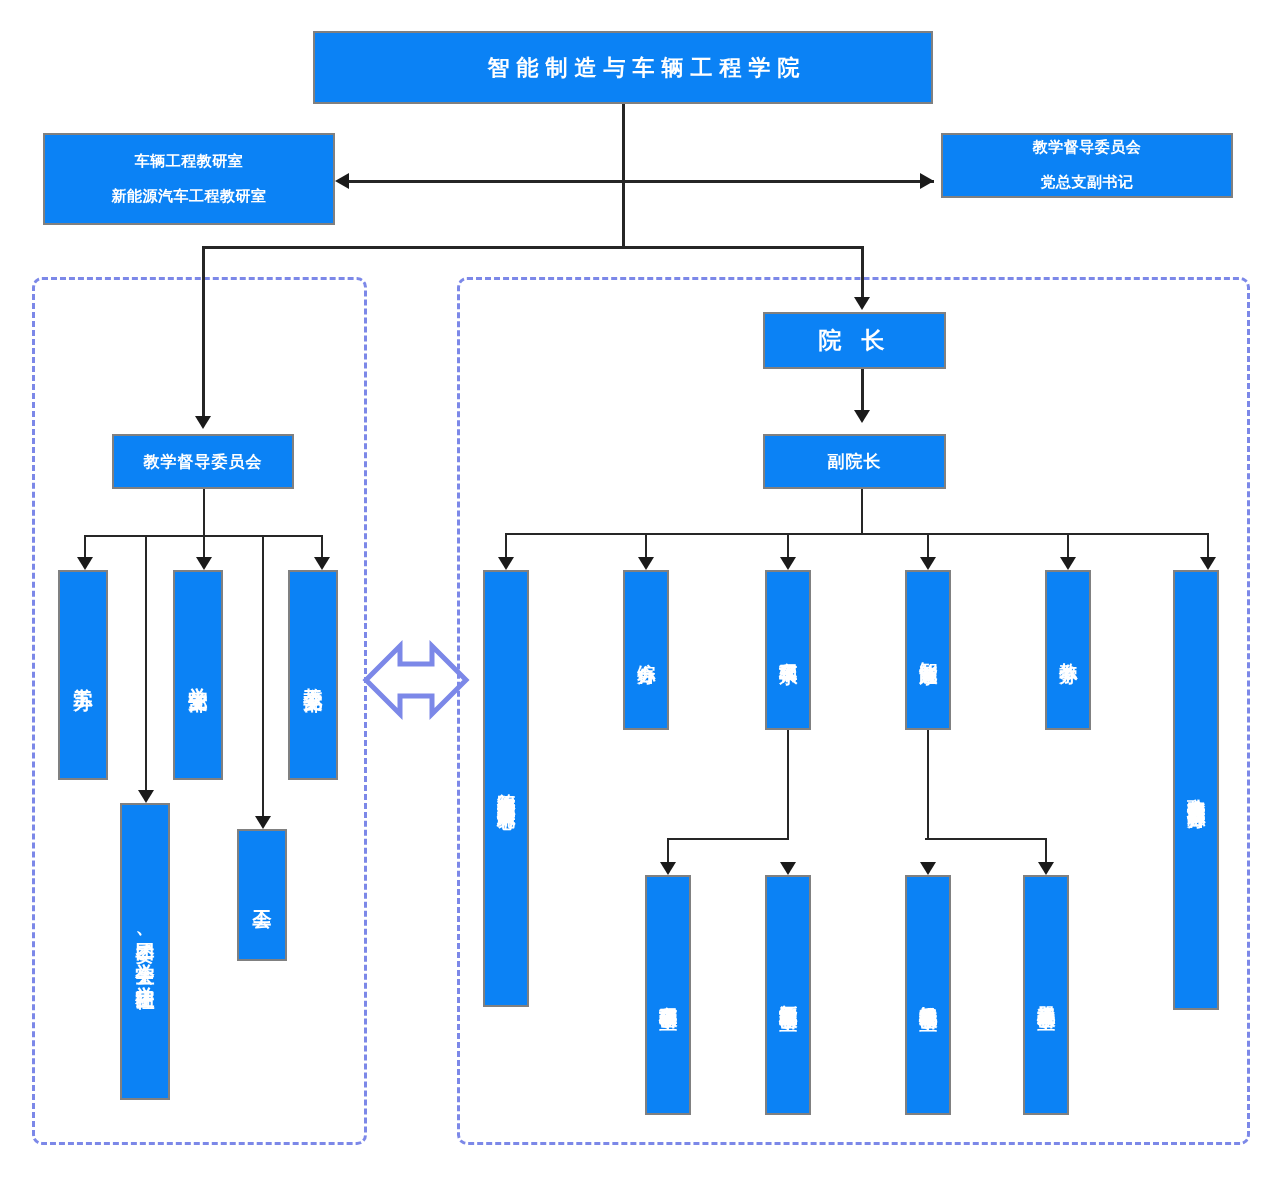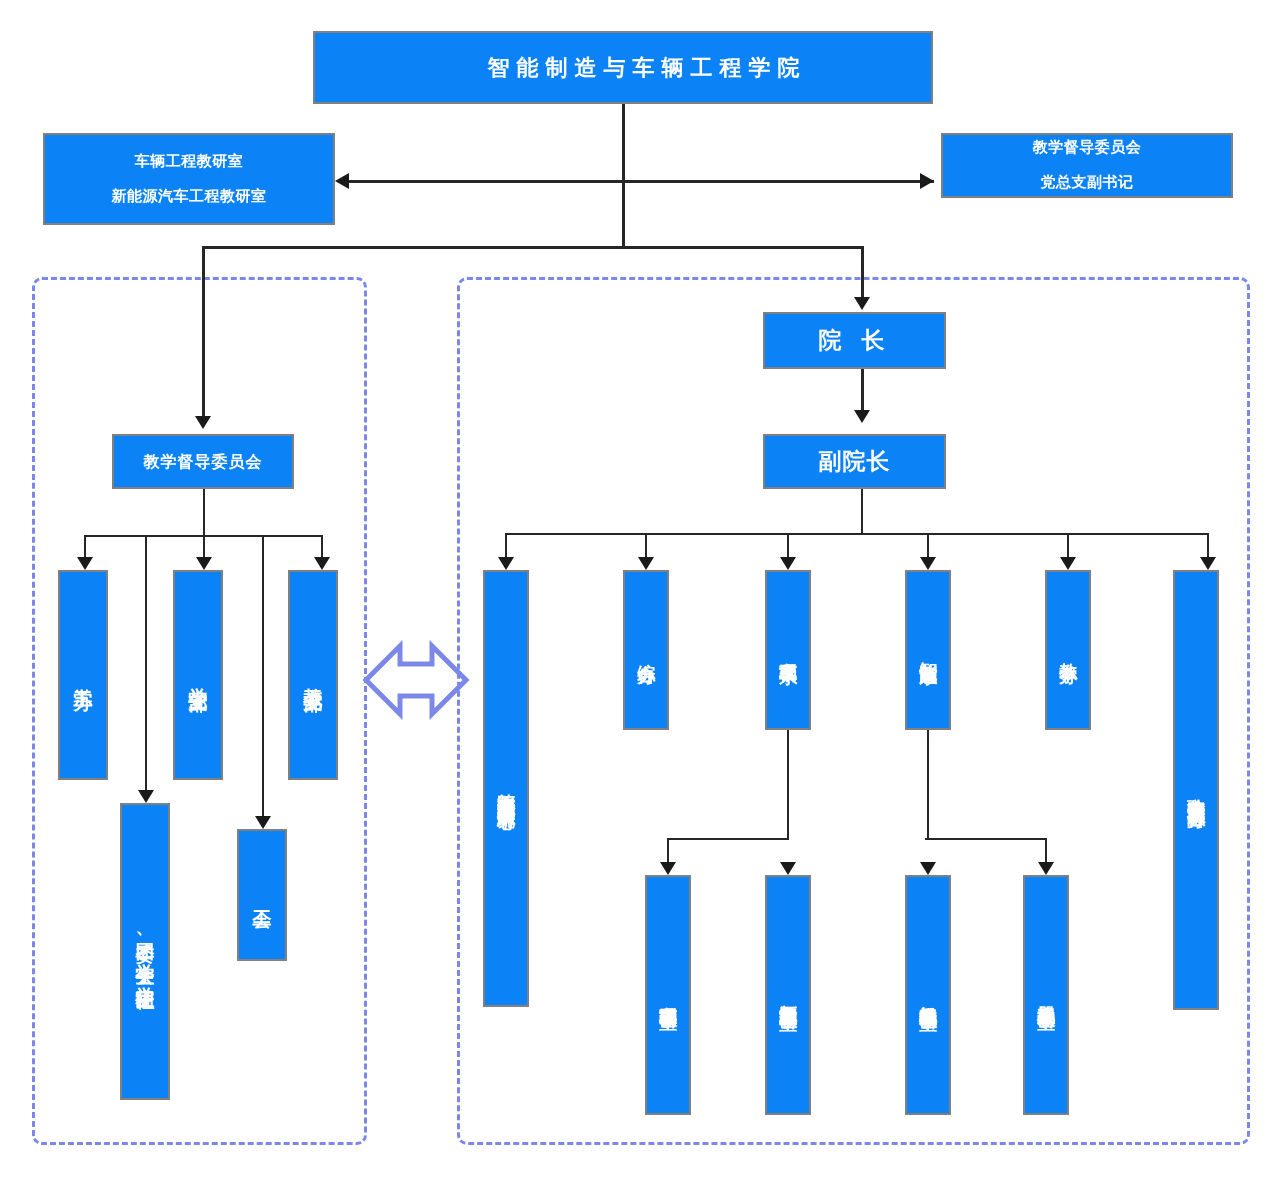--- a/index.html
+++ b/index.html
@@ -28,21 +28,21 @@
     letter-spacing:1px;
   }
   .box.v span{writing-mode:vertical-rl;text-orientation:upright;}
 
   #title-box{font-size:22px;letter-spacing:7px;}
   .committee{font-size:15px;letter-spacing:0.5px;}
   .committee .ln{display:block;}
   .committee .ln+.ln{margin-top:13px;}
 
   #dean-box{font-size:23px;letter-spacing:6px;}
-  #vice-dean-box{font-size:23px;letter-spacing:1px;}
+  #vice-dean-box{font-size:17px;letter-spacing:1px;}
   #party-sec-box{font-size:16px;letter-spacing:1px;}
 
   
   .group-frame{
     position:absolute;
     border:3px dashed #7C88E8;
     border-radius:10px;
     box-sizing:border-box;
     z-index:1;
   }

